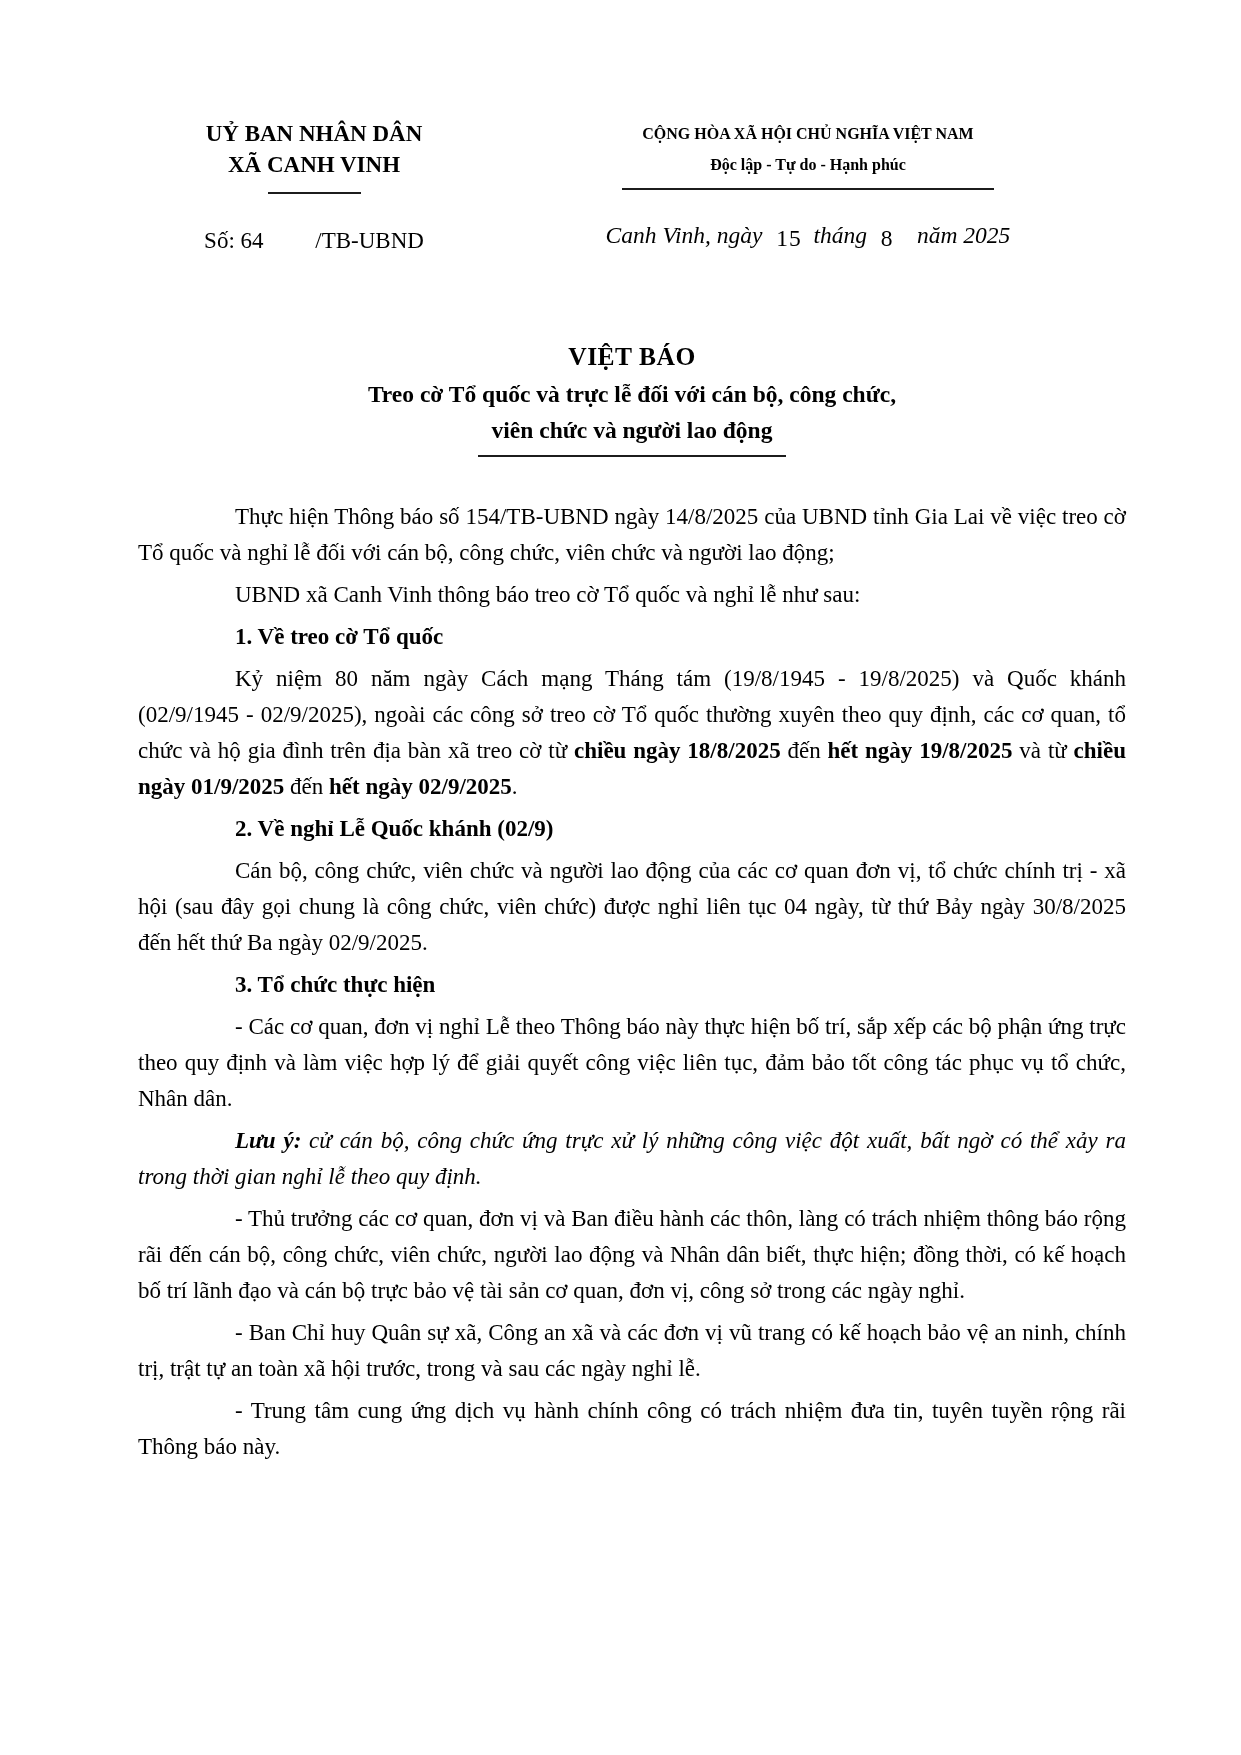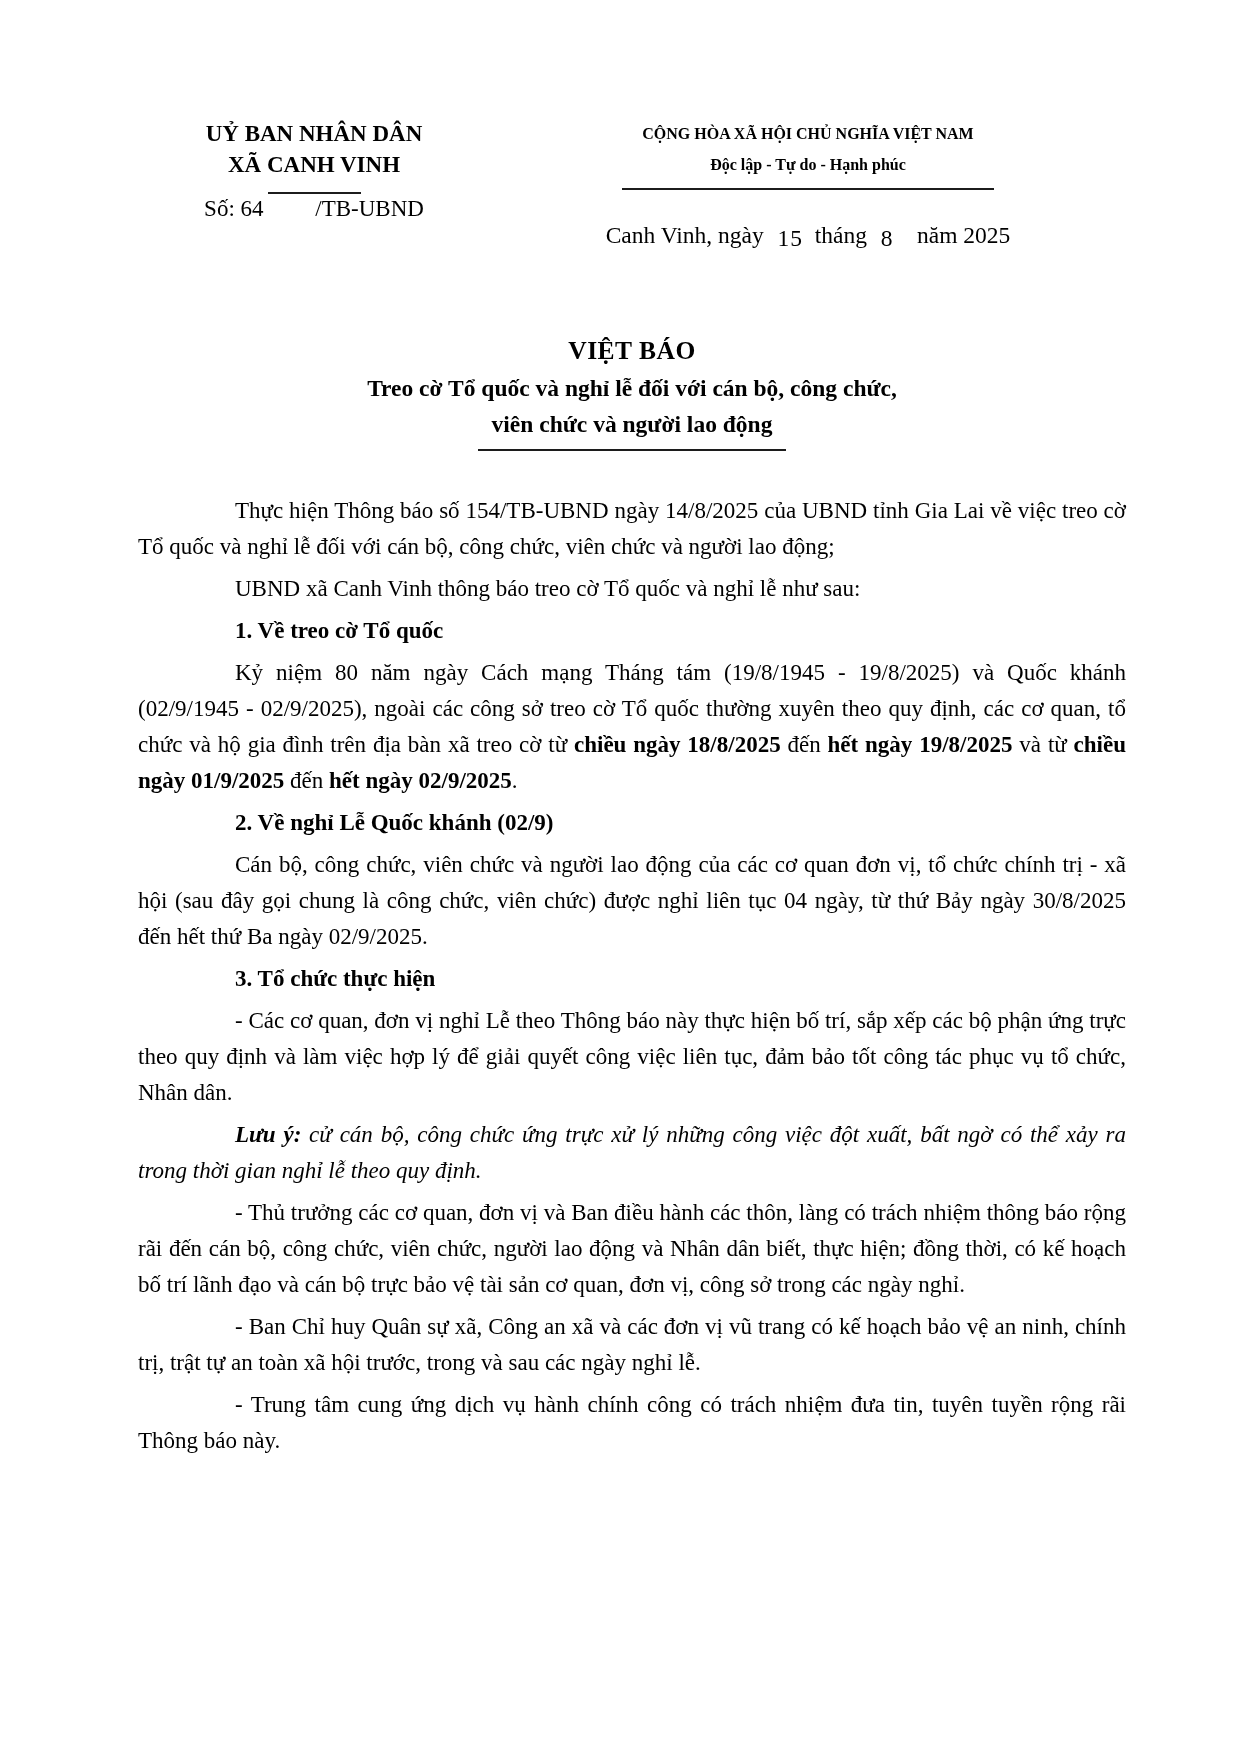--- a/index.html
+++ b/index.html
@@ -27,31 +27,32 @@
   .motto-line {
     font-weight: bold;
     font-size: 16px;
     line-height: 31px;
     white-space: nowrap;
   }
   .rule { height: 2px; background: #1c1c1c; }
   .rule-issuer { width: 93px;  margin: 12px auto 0; }
   .rule-motto  { width: 372px; margin: 8px auto 0; }
   .doc-number {
+    margin-top: 32px;
     font-size: 23px;
     line-height: 30px;
     white-space: pre;
   }
   .date-line {
     margin-top: 30px;
     font-size: 23.5px;
     line-height: 30px;
     white-space: pre;
   }
-  .date-line .i { }
+  .date-line .i { font-style: italic; }
   .date-line span:not(.i) { position: relative; top: 3px; letter-spacing: 1px; }
   
   .title-block { text-align: center; margin-top: 84px; }
   .doc-title {
     font-size: 25.5px;
     font-weight: bold;
     line-height: 34px;
     letter-spacing: 0.5px;
   }
   .doc-subtitle {
@@ -89,21 +90,21 @@
     <div class="header-col right">
       <div class="motto-line">CỘNG HÒA XÃ HỘI CHỦ NGHĨA VIỆT NAM</div>
       <div class="motto-line">Độc lập - Tự do - Hạnh phúc</div>
       <div class="rule rule-motto"></div>
       <div class="date-line"><span class="i">Canh Vinh, ngày</span><span>  15</span><span class="i">  tháng</span><span>  8</span><span class="i">    năm 2025</span></div>
     </div>
   </div>
 
   <div class="title-block">
     <div class="doc-title">VIỆT BÁO</div>
-    <div class="doc-subtitle first">Treo cờ Tổ quốc và nghỉ lễ đối với cán bộ, công chức,</div>
+    <div class="doc-subtitle first">Treo cờ Tổ quốc và trực lễ đối với cán bộ, công chức,</div>
     <div class="doc-subtitle">viên chức và người lao động</div>
     <div class="rule rule-title"></div>
   </div>
 
   <div class="body-block">
       <p class="para"><span>Thực hiện Thông báo số 154/TB-UBND ngày 14/8/2025 của UBND tỉnh Gia Lai về việc treo cờ Tổ quốc và nghỉ lễ đối với cán bộ, công chức, viên chức và người lao động;</span></p>
       <p class="para"><span>UBND xã Canh Vinh thông báo treo cờ Tổ quốc và nghỉ lễ như sau:</span></p>
       <p class="para heading"><span class="b">1. Về treo cờ Tổ quốc</span></p>
       <p class="para"><span>Kỷ niệm 80 năm ngày Cách mạng Tháng tám (19/8/1945 - 19/8/2025) và Quốc khánh (02/9/1945 - 02/9/2025), ngoài các công sở treo cờ Tổ quốc thường xuyên theo quy định, các cơ quan, tổ chức và hộ gia đình trên địa bàn xã treo cờ từ </span><span class="b">chiều ngày 18/8/2025</span><span> đến </span><span class="b">hết ngày 19/8/2025</span><span> và từ </span><span class="b">chiều ngày 01/9/2025</span><span> đến </span><span class="b">hết ngày 02/9/2025</span><span>.</span></p>
       <p class="para heading"><span class="b">2. Về nghỉ Lễ Quốc khánh (02/9)</span></p>

